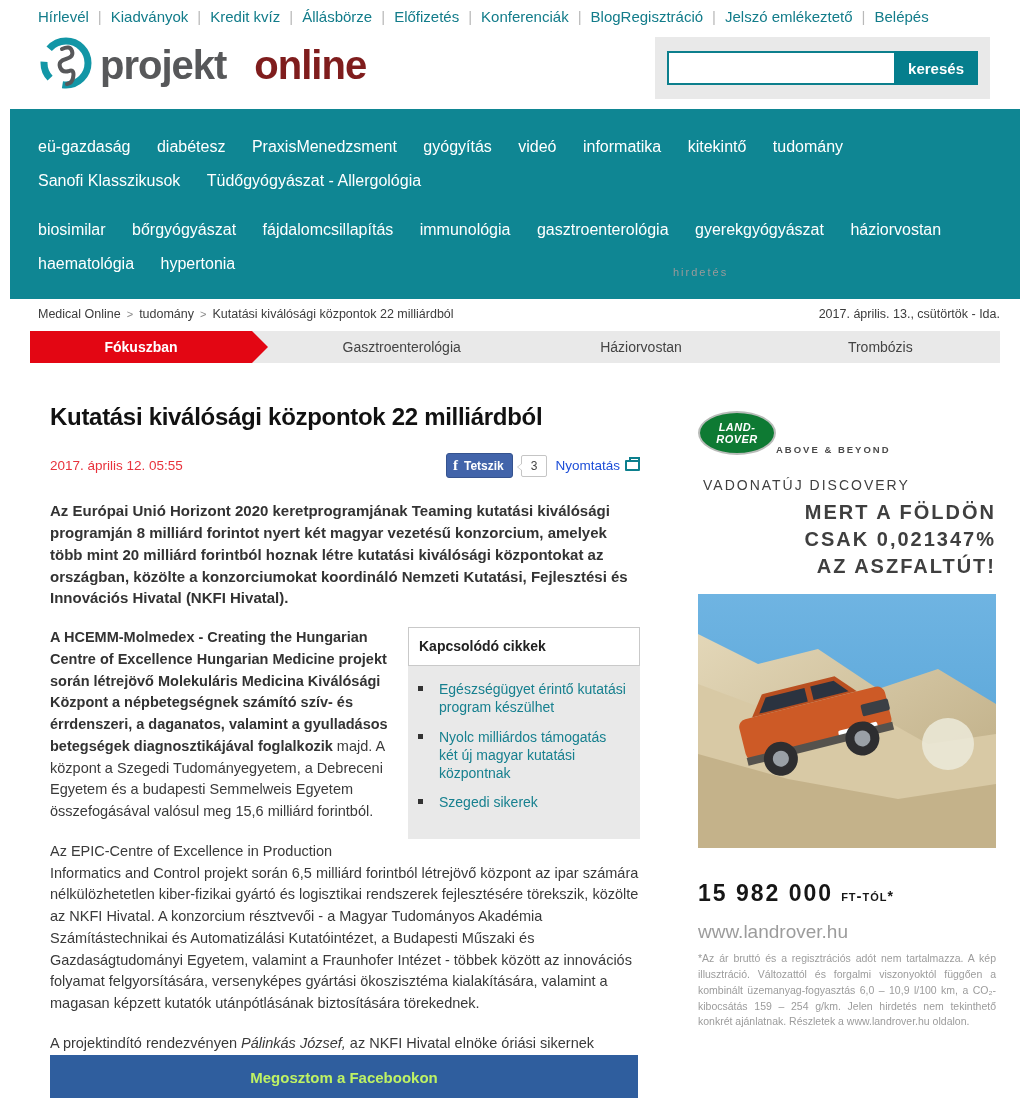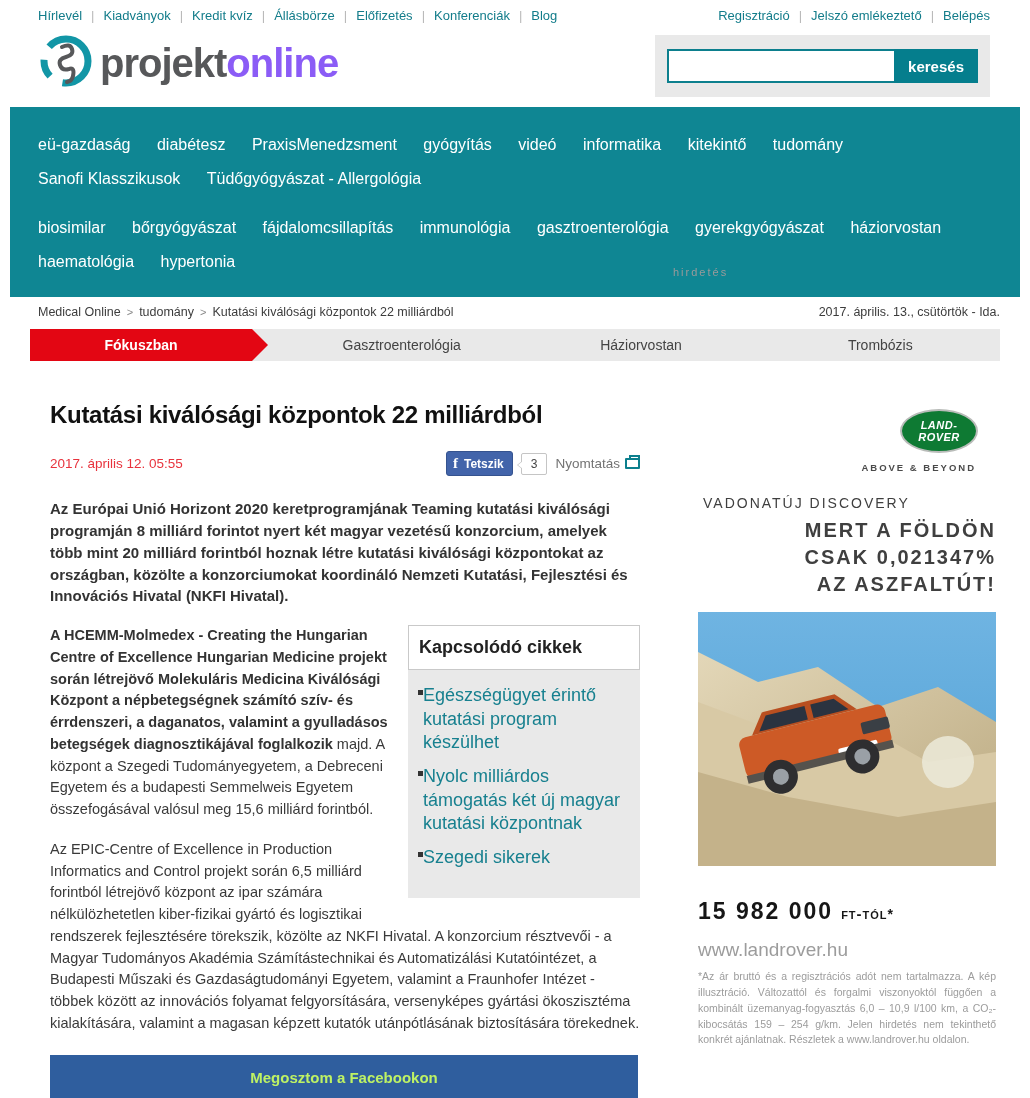--- a/index.html
+++ b/index.html
@@ -1,30 +1,30 @@
 <!DOCTYPE html>
 <html><head>
 <meta charset="utf-8">
 <style>
   * { margin:0; padding:0; box-sizing:border-box; }
   html,body { background:#fff; }
   body { width:1030px; height:1098px; overflow:hidden; font-family:"Liberation Sans", sans-serif; color:#3a3a3a; position:relative; }
 
   
-  .util-bar { display:flex; justify-content:space-between; padding:8px 40px 6px 38px; font-size:13px; }
+  .util-bar { display:flex; justify-content:flex-start; padding:8px 40px 6px 38px; font-size:15px; }
   .util-group { display:flex; align-items:center; }
   .util-link { color:#127c8a; text-decoration:none; cursor:pointer; }
   .util-sep { color:#b9b9b9; margin:0 9px; }
 
   
   .header-main { display:flex; align-items:flex-start; justify-content:space-between; padding:6px 40px 10px 40px; }
   .logo { display:flex; align-items:center; gap:8px; }
   .logo-word { font-size:40px; font-weight:bold; letter-spacing:-1px; line-height:1; }
   .logo-w1 { color:#57585a; }
-  .logo-w2 { color:#8b5cf6; }
+  .logo-w2 { color:#7f1d1d;margin-left:28px; }
   .search-panel { background:#e9e9e9; padding:14px 12px; width:335px; display:flex; }
   .search-input { flex:1; height:34px; border:2px solid #0c7f8d; border-right:none; padding:0 8px; font-size:14px; outline:none; }
   .search-btn { background:#057e8d; color:#fff; border:none; font-size:15px; font-weight:bold; padding:0 14px; height:34px; cursor:pointer; }
 
   
   .main-nav { background:#0f8693; margin:0 10px; padding:14px 28px 12px 28px; }
   .nav-row { margin:7px 0 16px 0; }
   .nav-row:last-child { margin-bottom:7px; }
   .nav-item { color:#fff; font-size:16px; text-decoration:none; margin-right:22px; cursor:pointer; white-space:nowrap; line-height:2.1; }
 
@@ -51,43 +51,43 @@
   
   .art-title { font-size:24px; font-weight:bold; color:#111; margin:14px 0 22px 0; letter-spacing:-0.3px; }
   .meta-row { display:flex; justify-content:space-between; align-items:center; margin-bottom:22px; }
   .art-date { color:#e8323c; font-size:13.5px; }
   .meta-right { display:flex; align-items:center; gap:8px; }
   .fb-btn { display:flex; align-items:center; background:#4264aa; border:1px solid #35538f; border-radius:3px; color:#fff; font-size:12px; font-weight:bold; padding:3px 8px 3px 6px; cursor:pointer; }
   .fb-f { font-family:"Liberation Serif", serif; font-weight:bold; font-size:15px; margin-right:6px; }
   .like-bubble { position:relative; border:1px solid #c5c5c5; background:#fff; font-size:12px; color:#444; padding:3px 9px; border-radius:2px; }
   .like-bubble:before { content:""; position:absolute; left:-5px; top:7px; border-top:4px solid transparent; border-bottom:4px solid transparent; border-right:5px solid #c5c5c5; }
   .like-bubble:after { content:""; position:absolute; left:-4px; top:7px; border-top:4px solid transparent; border-bottom:4px solid transparent; border-right:5px solid #fff; }
-  .print-link { color:#737373; font-size:13.5px; cursor:pointer; display:flex; align-items:center; gap:5px; }
+  .print-link { color:#1d4ed8; font-size:13.5px; cursor:pointer; display:flex; align-items:center; gap:5px; }
   .printer-ico { display:inline-block; width:15px; height:11px; border:2px solid #0c7f8d; border-radius:1px; position:relative; }
   .printer-ico:before { content:""; position:absolute; left:2px; top:-5px; width:7px; height:3px; border:2px solid #0c7f8d; border-bottom:none; }
 
   .para { font-size:14.5px; line-height:1.5; margin-bottom:18px; color:#3a3a3a; }
   .lead { font-weight:bold; font-size:15px; line-height:1.45; color:#333; }
   .b { font-weight:bold; color:#333; }
   .i { font-style:italic; }
 
   
-  .related { float:right; width:232px; margin:0 0 12px 16px; font-size:18px; }
+  .related { float:right; width:232px; margin:0 0 12px 16px; font-size:14px; }
   .related-head { border:1px solid #c9c9c9; border-bottom:none; background:#fff; font-weight:bold; color:#222; padding:8px 10px; }
   .related-body { background:#e9e9e9; border-top:1px solid #c9c9c9; padding:14px 12px 14px 10px; }
-  .rel-item { display:flex; gap:0; margin-bottom:11px; cursor:pointer; }
+  .rel-item { display:flex; gap:16px; margin-bottom:11px; cursor:pointer; }
   .rel-item:last-child { margin-bottom:14px; }
   .rel-bullet { width:5px; height:5px; background:#333; margin-top:6px; flex:none; }
   .rel-link { color:#17808f; line-height:1.3; }
 
   .share-btn { position:absolute; left:50px; top:1055px; width:588px; height:44px; background:#2f5e9e; color:#bef264; font-weight:bold; font-size:15px; border:none; display:flex; align-items:center; justify-content:center; cursor:pointer; }
 
   
   .lr-ad { width:298px; margin-left:-2px; cursor:pointer; }
-  .lr-logo-wrap { display:flex; flex-direction:column; align-items:flex-end; padding:22px 18px 0 0; }
+  .lr-logo-wrap { display:flex; flex-direction:row; align-items:flex-end; padding:22px 18px 0 0; }
   .lr-oval { width:78px; height:44px; background:#0e7a33; border-radius:50%; border:2px solid #b9bcb9; display:flex; flex-direction:column; align-items:center; justify-content:center; color:#fff; font-size:11px; font-weight:bold; font-style:italic; letter-spacing:0.5px; line-height:1.15; }
   .lr-tagline { margin-top:9px; font-size:9.5px; letter-spacing:2px; color:#4a4a4a; font-weight:bold; padding-right:2px; }
   .lr-copy { margin-top:22px; color:#3f3f3f; }
   .lr-copy-small { font-size:14px; letter-spacing:2px; padding-left:5px; margin-bottom:6px; }
   .lr-copy-line { font-size:20px; letter-spacing:2px; font-weight:bold; line-height:1.35;text-align:right; }
   .lr-img { margin-top:14px; width:298px; height:254px; display:block; }
   .lr-price-row { margin-top:32px; color:#161616; display:flex; align-items:baseline; }
   .lr-price { font-size:23px; font-weight:bold; letter-spacing:2px; }
   .lr-price-unit { font-size:15px; font-weight:bold; letter-spacing:1px; margin-left:8px; font-variant:small-caps; text-transform:lowercase; }
   .lr-star { font-size:14px; font-weight:bold; vertical-align:super; }

